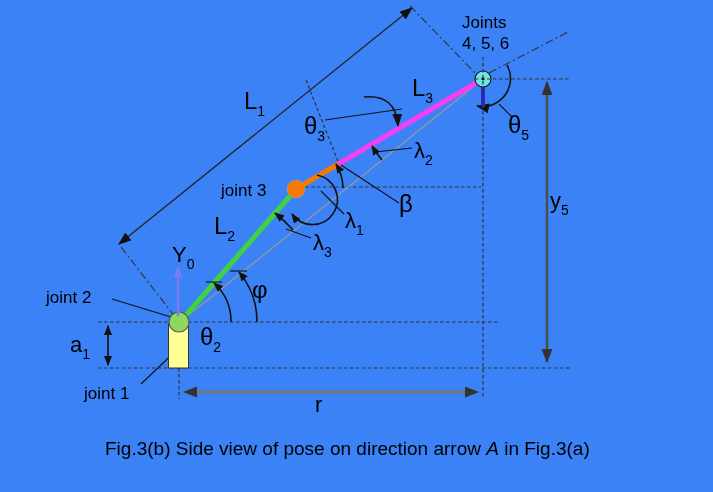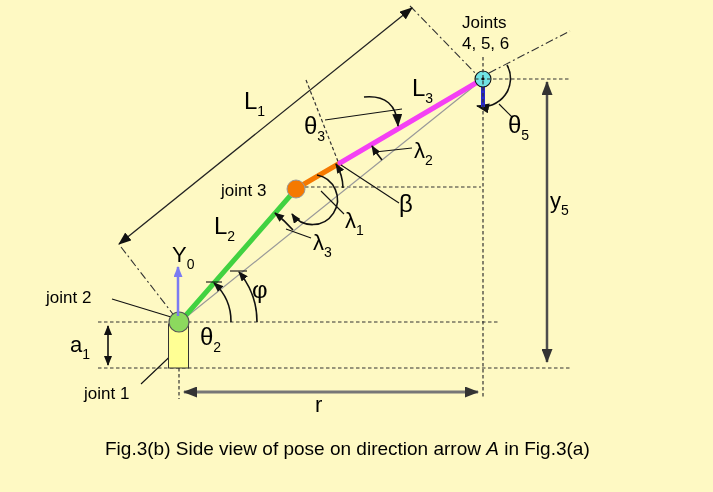--- a/index.html
+++ b/index.html
@@ -1,16 +1,16 @@
 <!DOCTYPE html>
 <html style="--link_green: #41d241; --link_orange: #f57900; --link_magenta: #f440f4; --joint2_fill: #8cd95e; --joint3_fill: #f57900; --wrist_fill: #70e4e4; --base_fill: #ffff94; --y0_axis_blue: #7b7bf2; --wrist_axis_blue: #2929cc; --dim_gray: #4d4d4d; --r_gray: #777777;"><head>
 <meta charset="utf-8">
 <style>
   html,body{margin:0;padding:0;background:#fff;}
-  .stage{position:relative;width:713px;height:492px;background:#fef9c3;overflow:hidden;}
+  .stage{position:relative;width:713px;height:492px;background:#3b82f6;overflow:hidden;}
   svg text{font-family:"Liberation Sans",sans-serif;fill:#000;}
   .t17{font-size:17px;}
   .t24{font-size:24px;}
   .t22{font-size:22px;}
   .sub{font-size:14px;}
   .cap{font-size:19px;}
   .em{font-style:italic;}
   .dash{stroke:#333;stroke-width:1.2;stroke-dasharray:3.5 2.5;fill:none;}
   .dashdot{stroke:#333;stroke-width:1.1;stroke-dasharray:8 3 2 3;fill:none;}
   .thin{stroke:#111;stroke-width:1.1;fill:none;}

